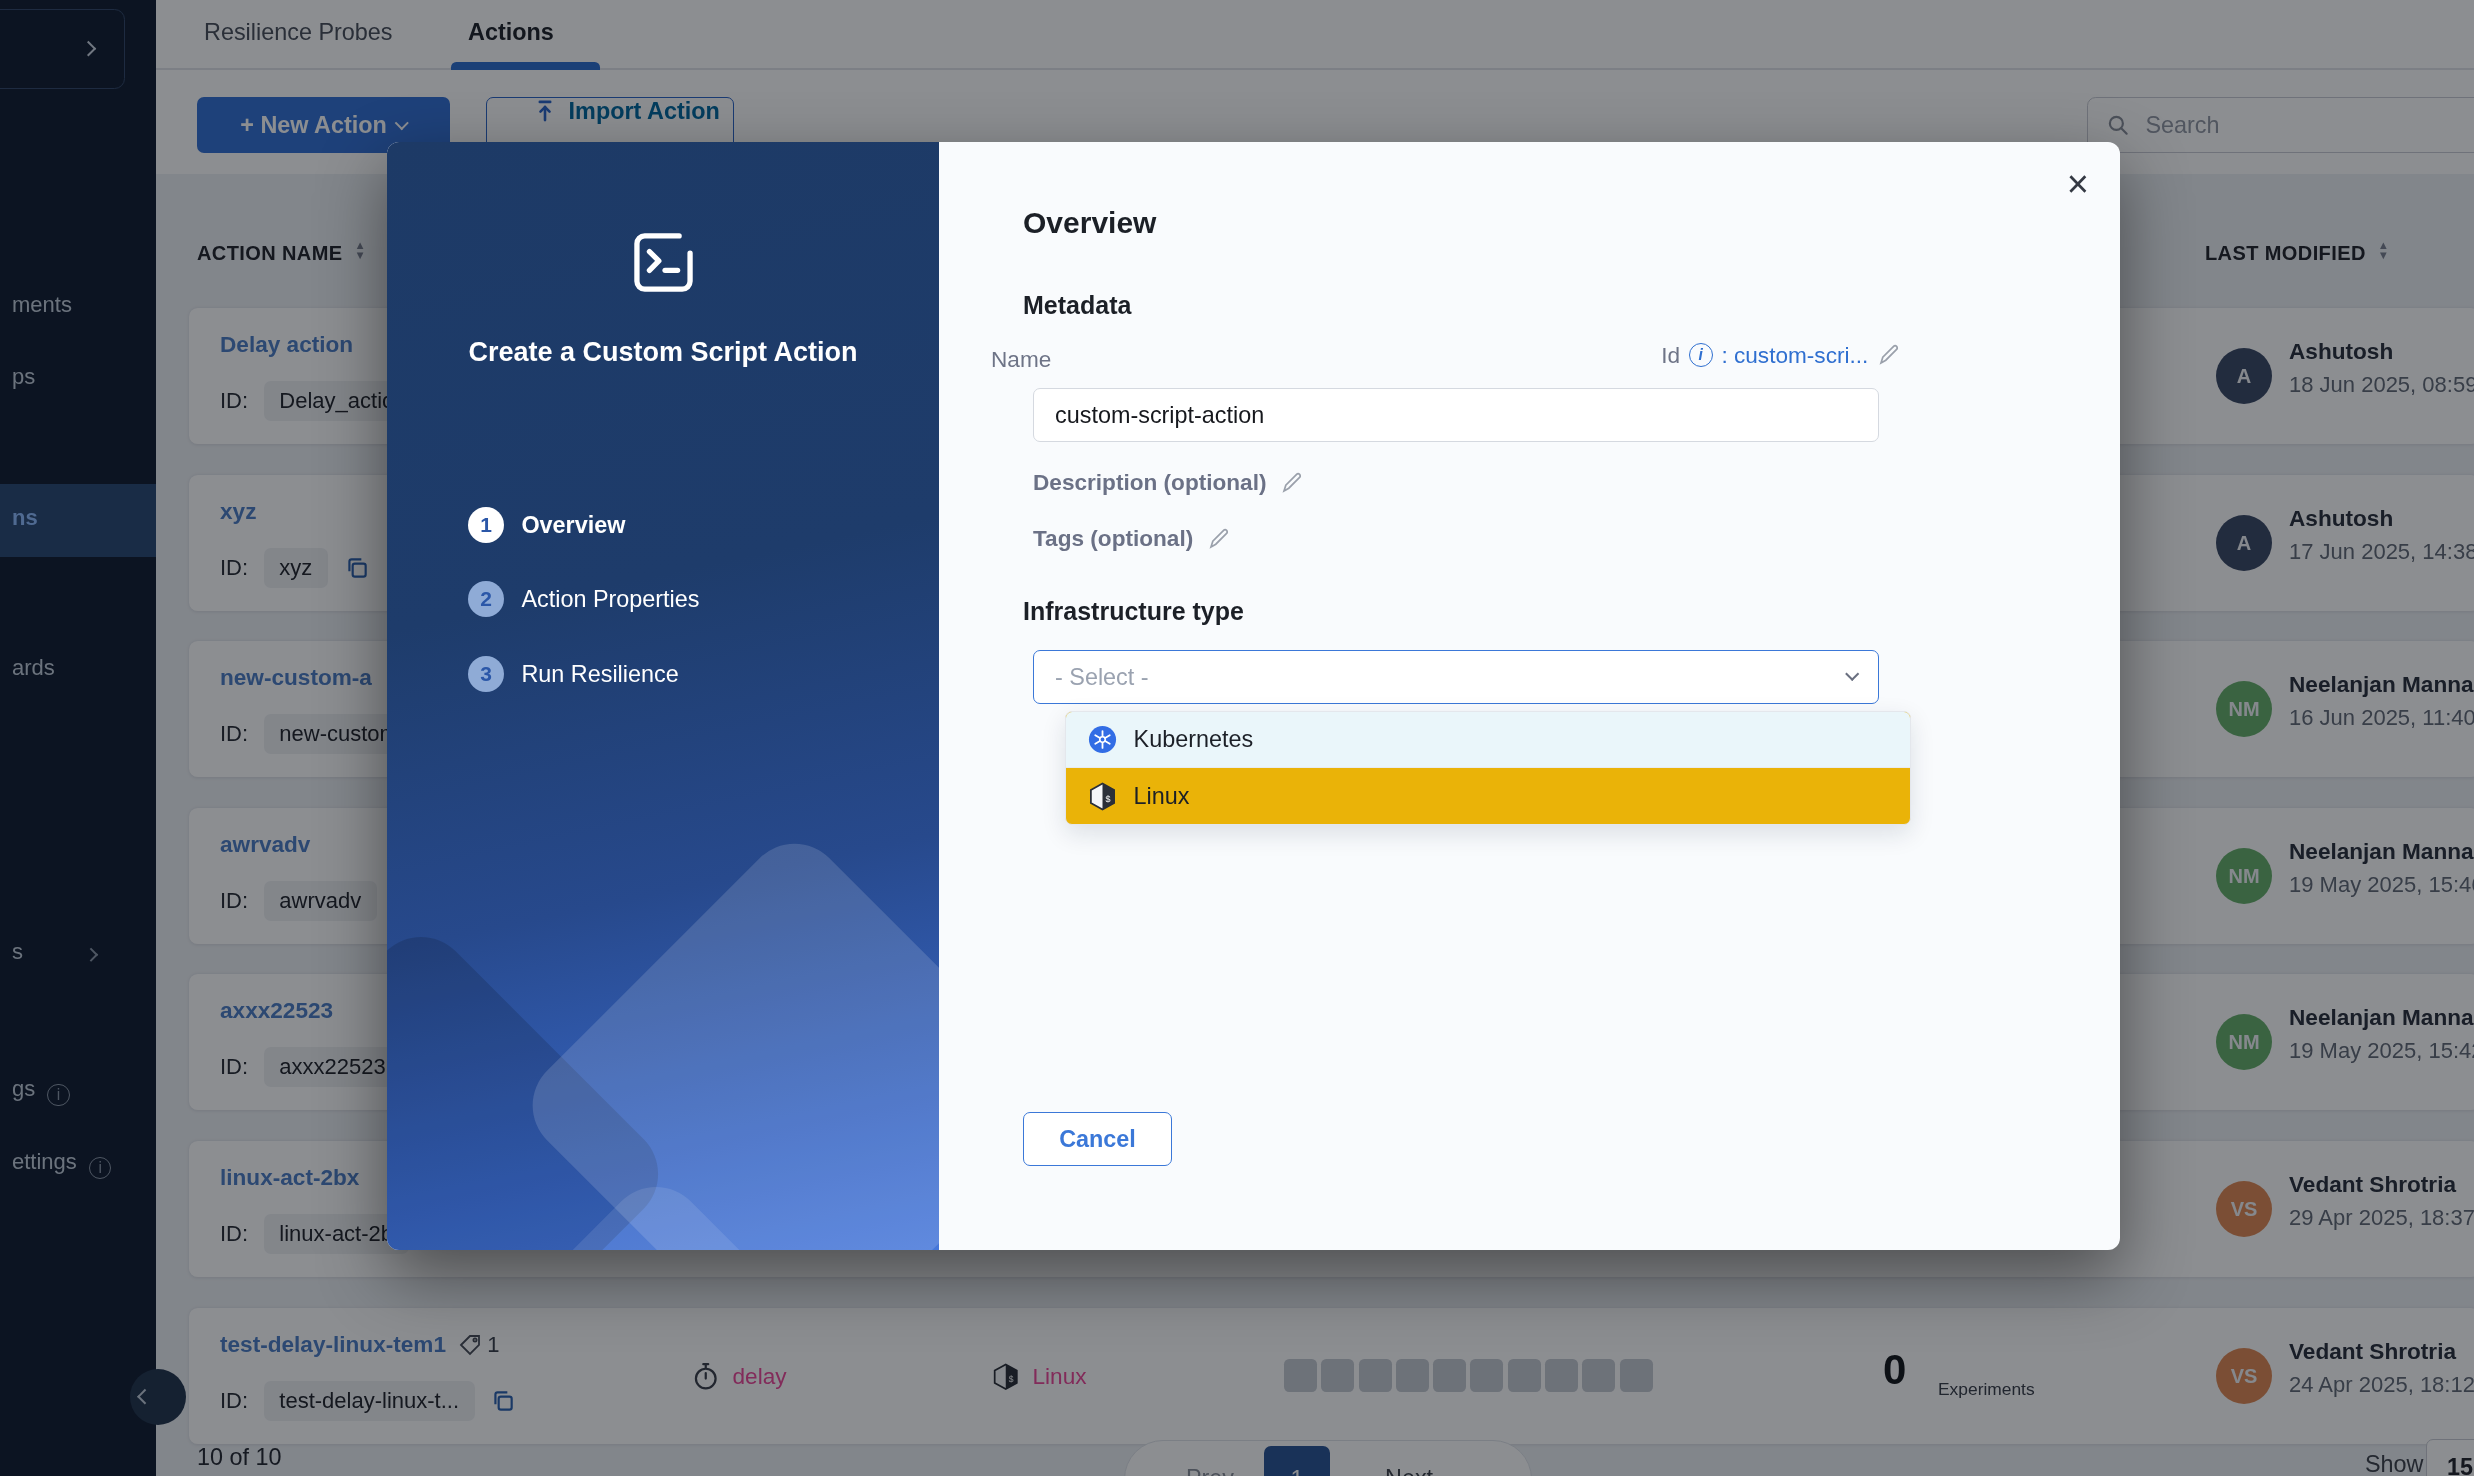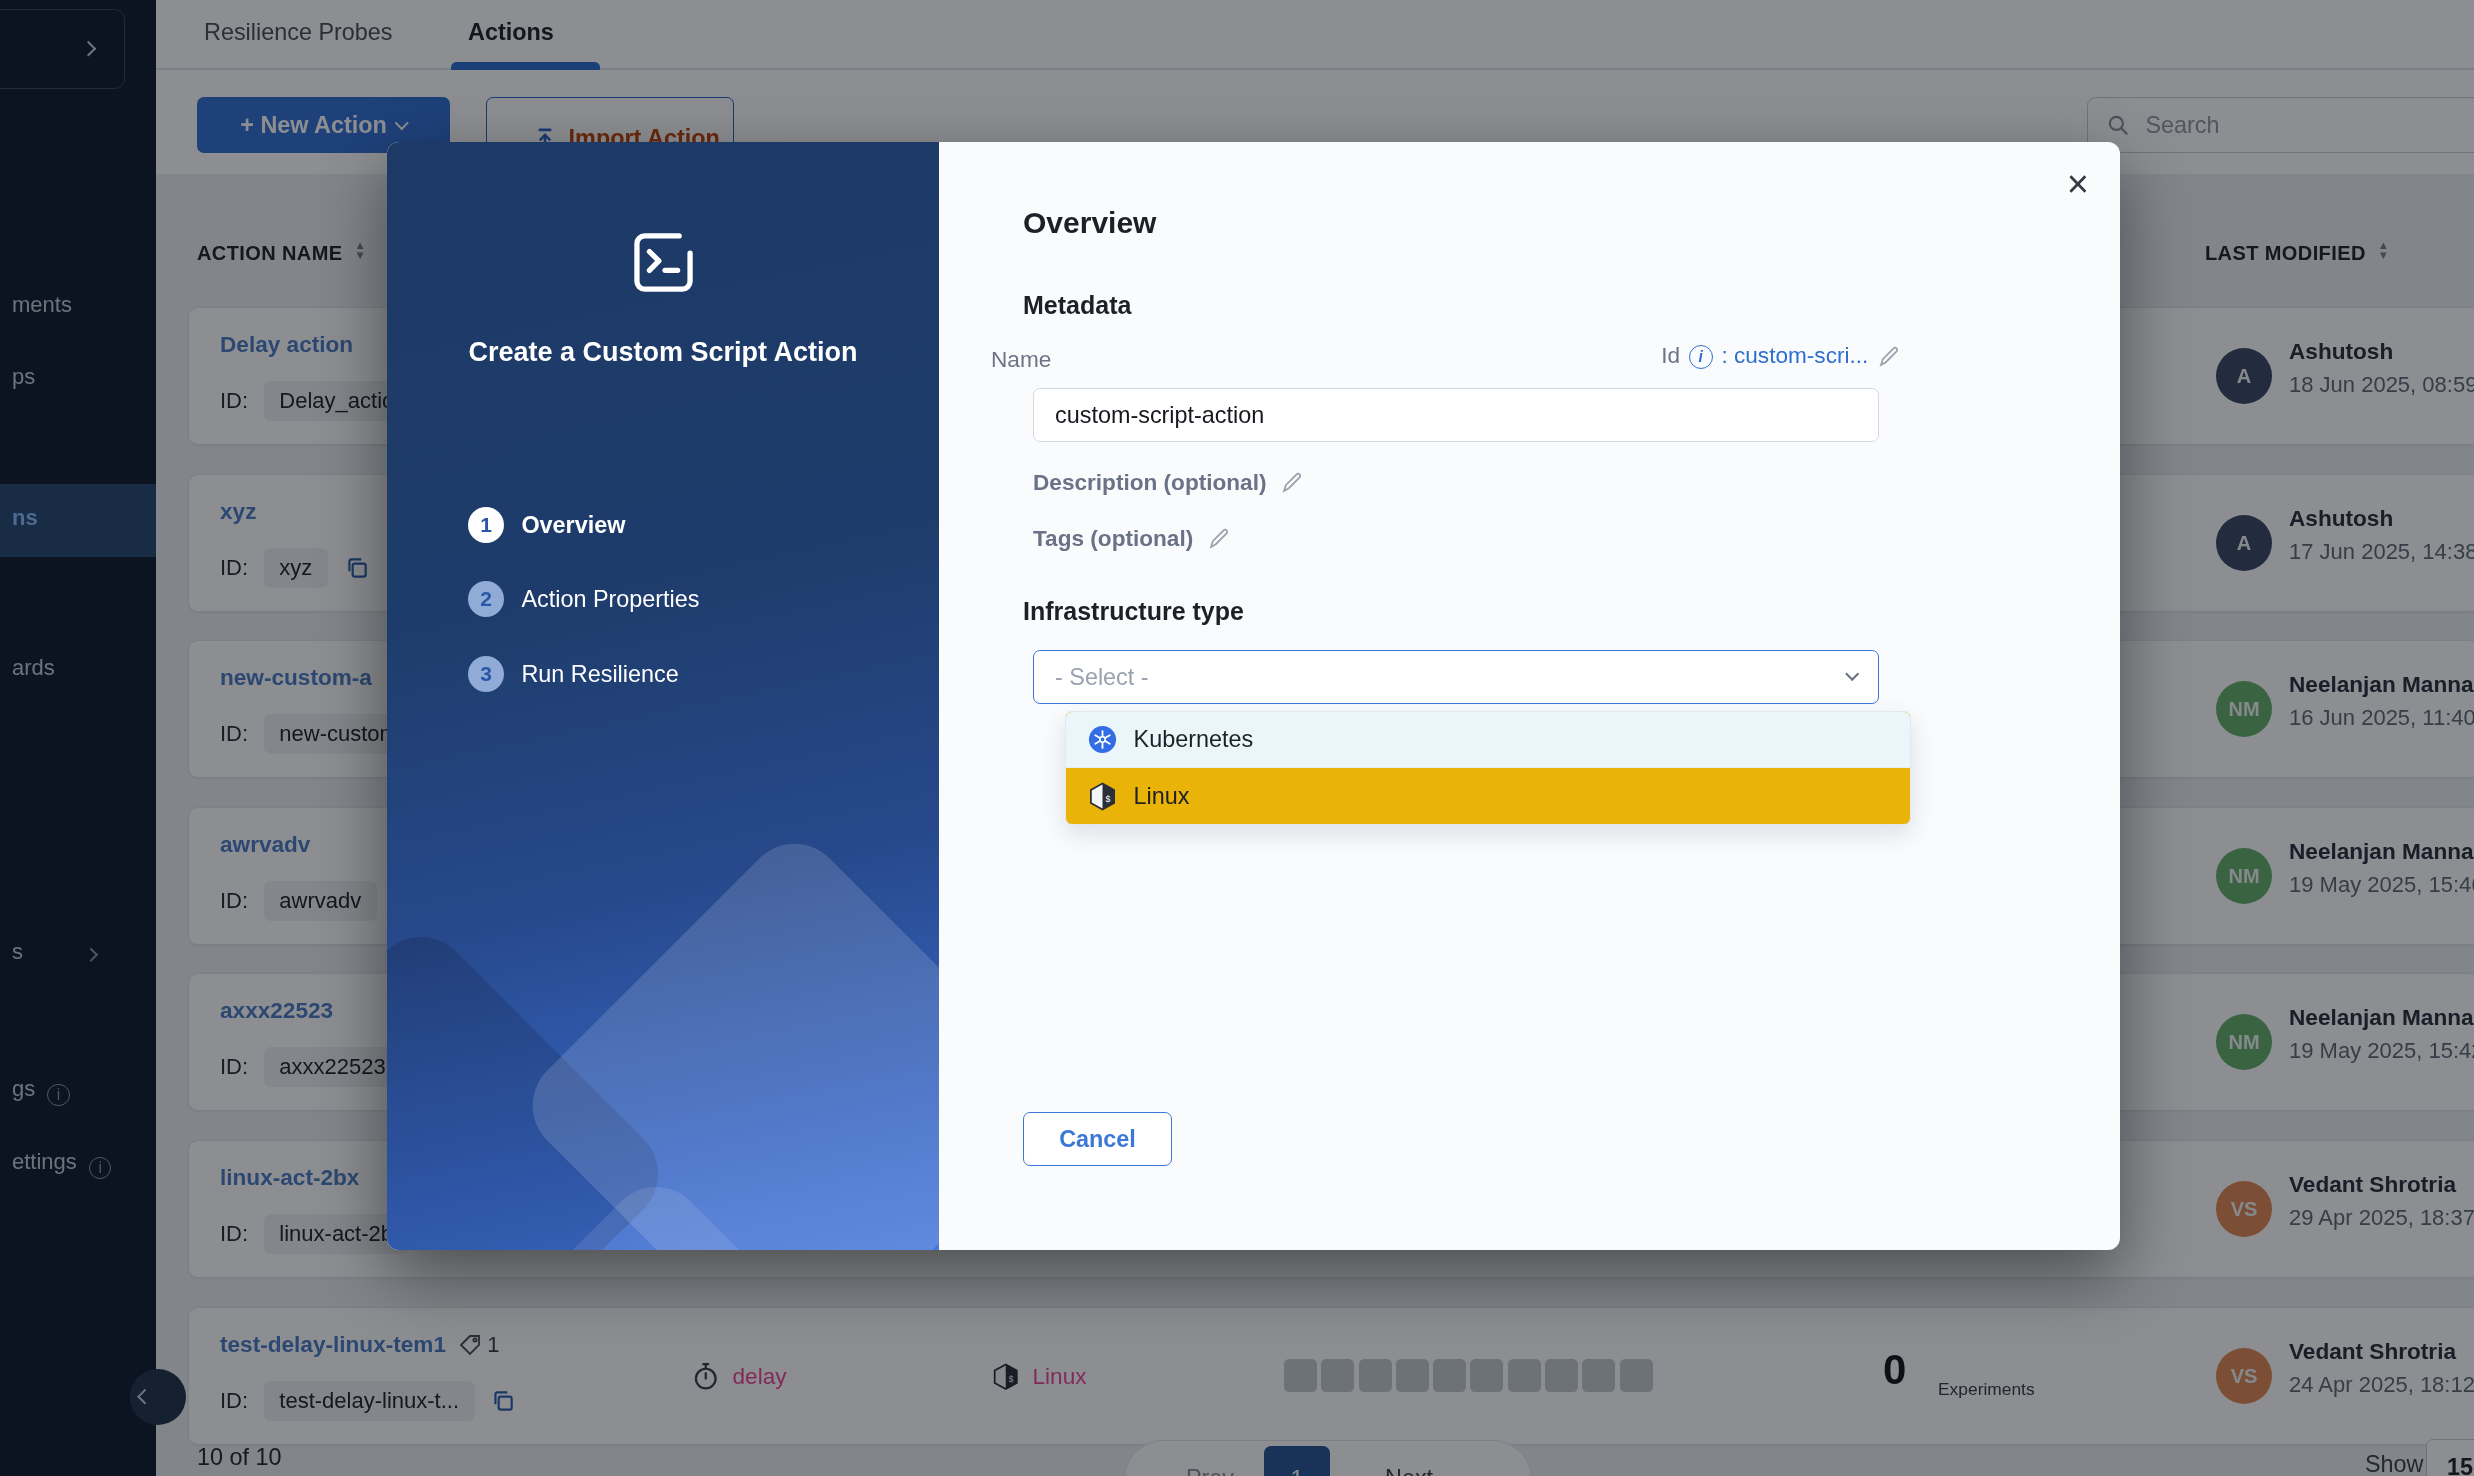--- a/index.html
+++ b/index.html
@@ -24,22 +24,22 @@
   
   #main { position:absolute; left:156px; top:0; width:2319px; height:1477px; background:#fff; }
   .table-bg { position:absolute; left:0; top:174px; width:2319px; height:1303px; background:#edf0f4; }
   .tabs-border { position:absolute; left:0; top:68px; width:2319px; height:1.7px; background:#e1e4e9; }
   .tab { position:absolute; top:19px; font-size:23.4px; color:#4a505c; }
   .tab.active { color:#20242c; font-weight:700; }
   .tab-underline { position:absolute; left:295px; top:62px; width:149px; height:7.8px; background:#2f6fd0; border-radius:5.2px 5.2px 0 0; }
 
   .btn-primary { position:absolute; display:flex; align-items:center; justify-content:center; gap:10.4px;
                  background:#3471d5; color:#fff; font-weight:700; font-size:23.4px; border-radius:7px; border:none; }
-  .btn-outline { position:absolute; display:flex; align-items:flex-end; justify-content:center; gap:10.4px;
-                 background:transparent; color:#c2410c; font-weight:700; font-size:23.4px;
+  .btn-outline { position:absolute; display:flex; align-items:flex-start; justify-content:center; gap:10.4px;
+                 background:transparent; color:#0369a1; font-weight:700; font-size:23.4px;
                  border:1.7px solid #2e66c8; border-radius:7px;padding-left:32px; }
   .select-box { position:absolute; display:flex; align-items:center; justify-content:space-between;
                 border:1.7px solid #c9ccd4; border-radius:7px; background:#fff; font-size:23.4px; color:#2a2e37;
                 padding:0 19px; }
   .search-box { position:absolute; display:flex; align-items:center; gap:14px; border:1.7px solid #c9ccd4;
                 border-radius:8.7px; background:#fff; padding:0 17.4px; }
   .search-box input { border:none; outline:none; font-size:23.4px; color:#2a2e37; width:286px; font-family:inherit; }
   .search-box input::placeholder { color:#9298a4; }
 
   .col-head { position:absolute; top:241px; font-size:20px; font-weight:700; letter-spacing:0.4px; color:#23262e; }
@@ -89,21 +89,21 @@
                  font-size:21px; font-weight:700; }
   .step-circle.active { background:#fff; color:#2b57a8; }
   .step-circle.todo { background:#8fabd6; color:#2b57a8; }
   .step-label { color:#fff; font-size:23.4px; }
   .step-label.active { font-weight:700; }
 
   .m-h1 { position:absolute; left:636px; top:64px; font-size:30px; font-weight:700; color:#1c2027; }
   .m-h2 { position:absolute; font-size:25px; font-weight:700; color:#1c2027; }
   .m-label { font-size:22.6px; color:#6e7487; }
   .m-optlabel { position:absolute; display:flex; align-items:center; gap:14px; font-size:22.6px; font-weight:700; color:#6b7186; }
-  .id-cluster { position:absolute; right:219px; top:201px; display:flex; align-items:flex-end; gap:8.7px; font-size:22.6px; }
+  .id-cluster { position:absolute; right:219px; top:201px; display:flex; align-items:flex-start; gap:8.7px; font-size:22.6px; }
   .id-link { color:#2f6fd0; }
   .info-badge { width:24px; height:24px; border:1.7px solid #2f6fd0; border-radius:50%; color:#2f6fd0;
                 font-size:15.6px; line-height:21px; text-align:center; font-style:italic; font-weight:700; }
   .m-input { position:absolute; left:646px; top:246px; width:846px; height:54px; border:1.7px solid #d5d9e0;
              border-radius:7px; background:#fff; font-size:23.4px; color:#16181d; padding:0 21px; font-family:inherit; outline:none; }
   .m-select { position:absolute; left:646px; top:508px; width:846px; height:54px; border:1.7px solid #3b78d8;
               border-radius:7px; background:#fff; display:flex; align-items:center; justify-content:space-between;
               padding:0 21px; font-size:23.4px; color:#9aa2b0; }
   .m-menu { position:absolute; left:678px; top:569px; width:846px; background:#eab308; border:0.9px solid #e4e7ec;
             border-radius:7px; box-shadow:0 8.7px 24px rgba(20,30,60,0.12); overflow:hidden; }

